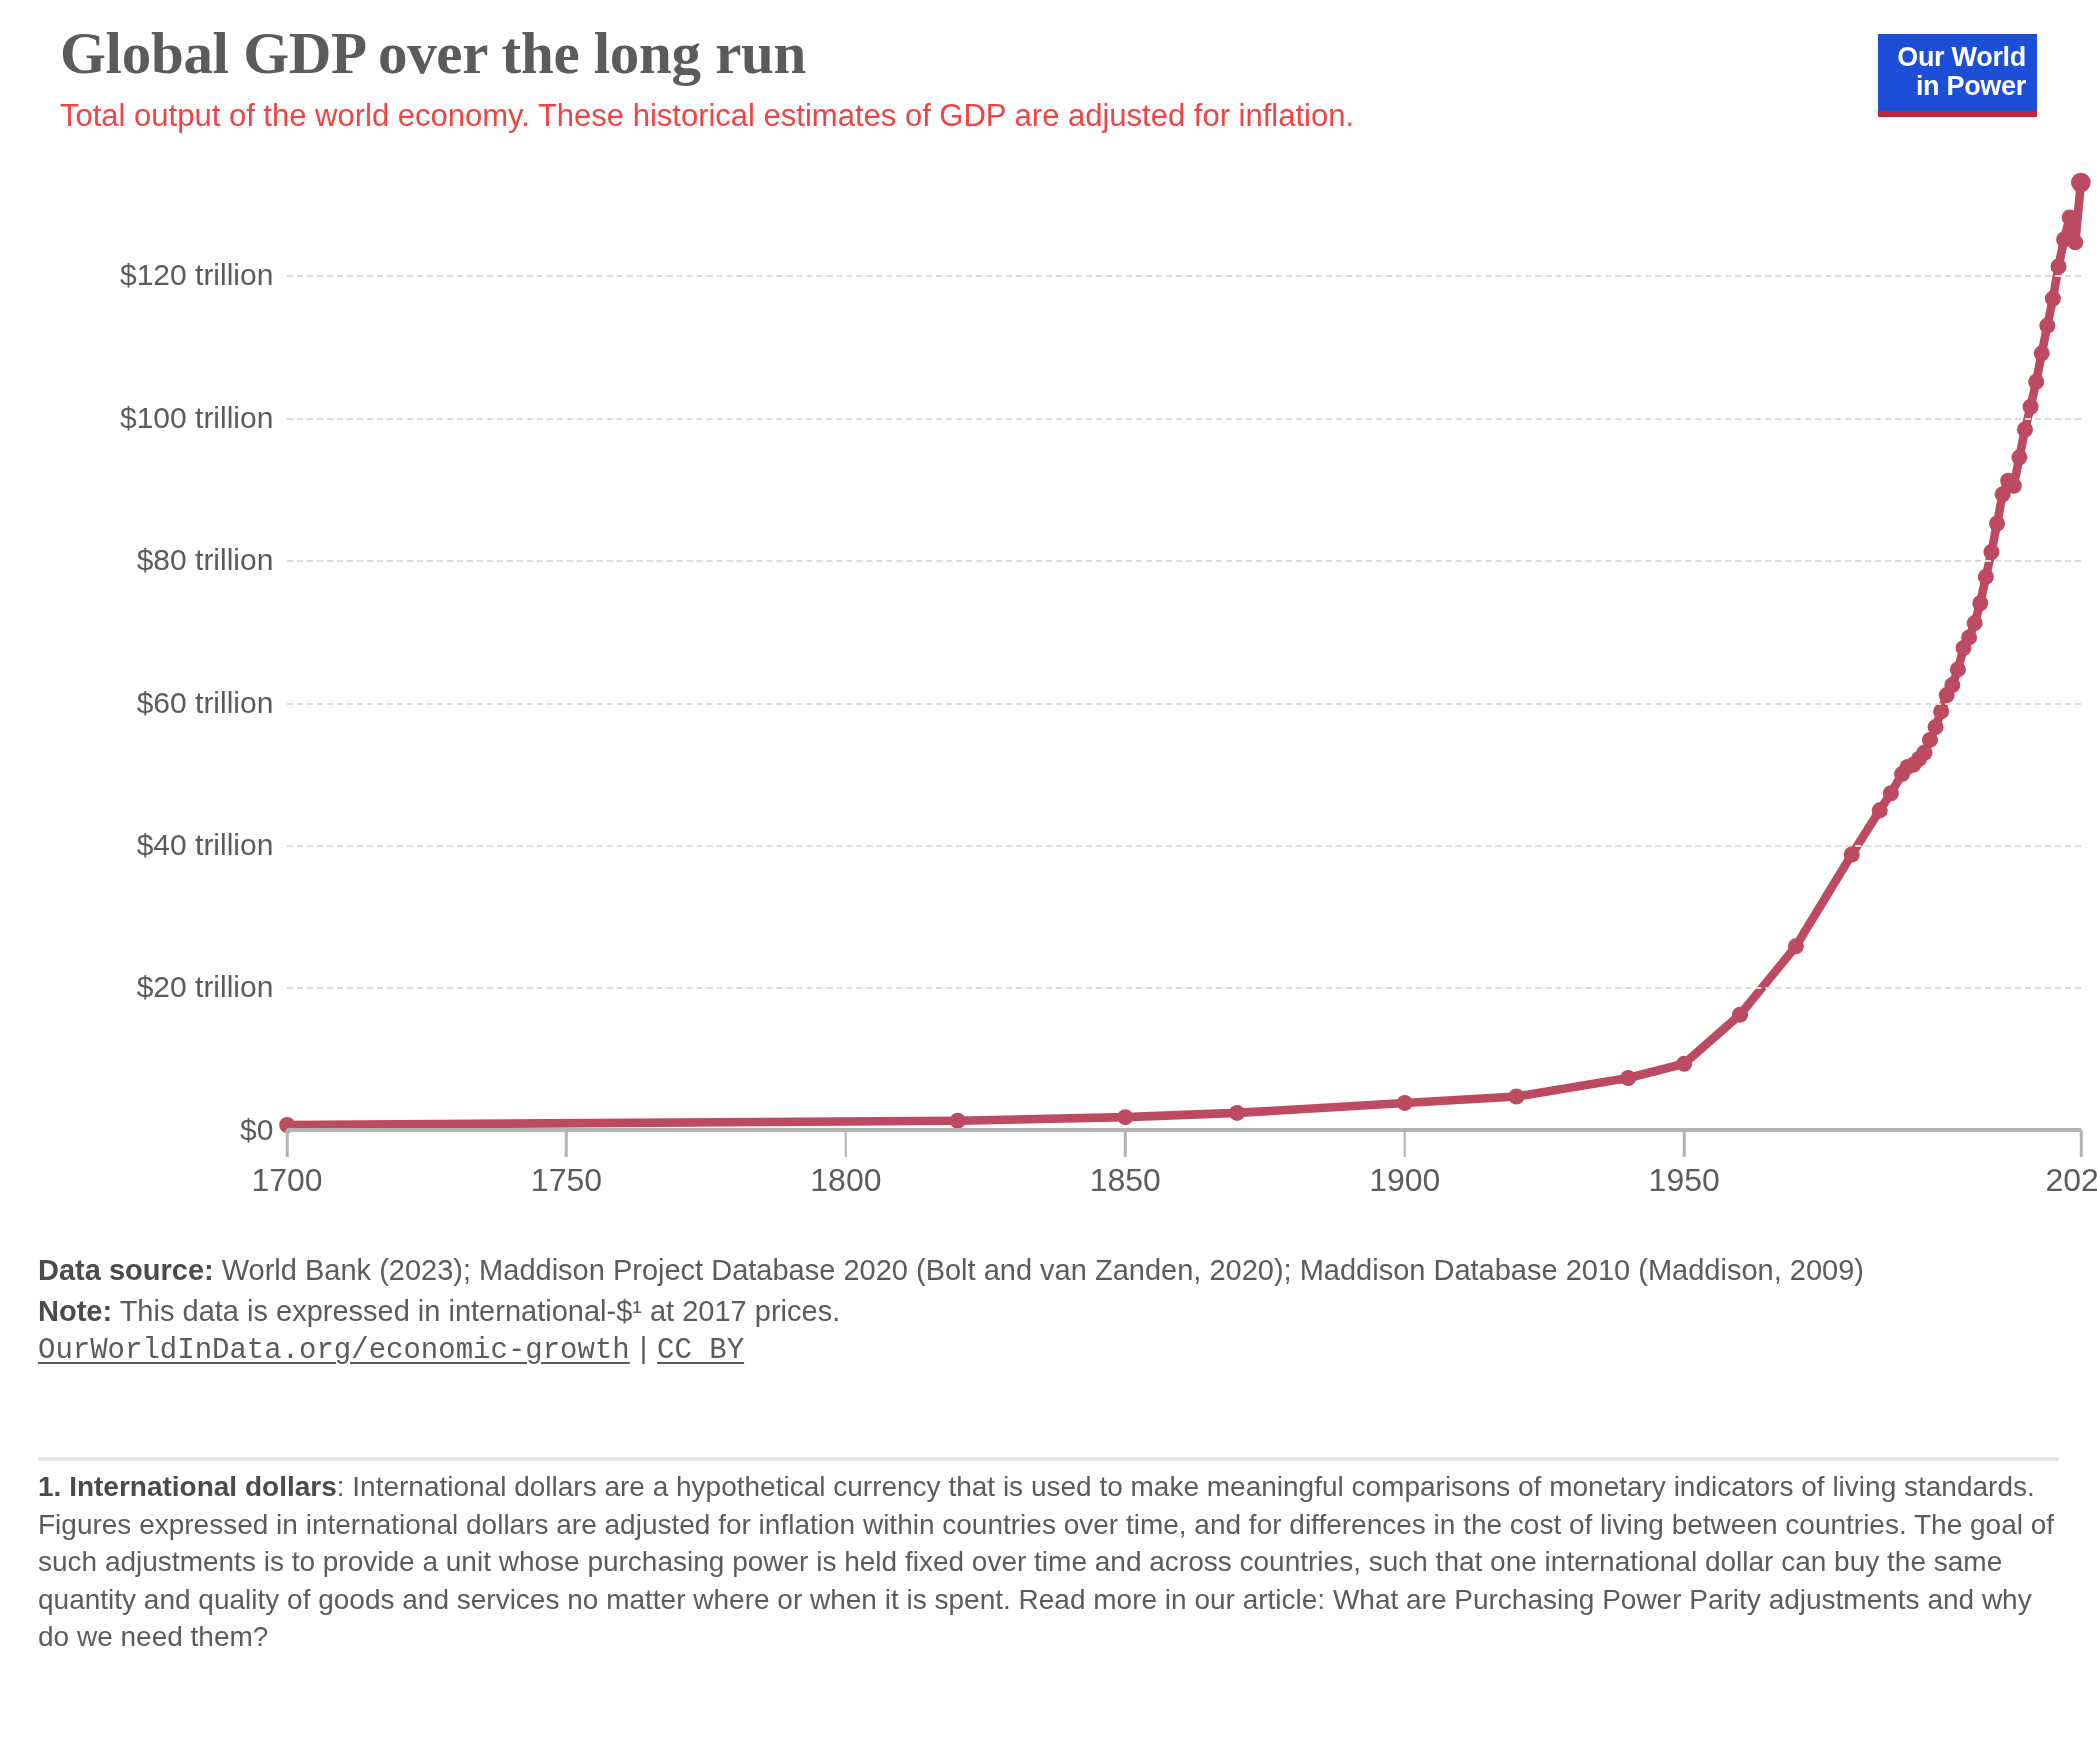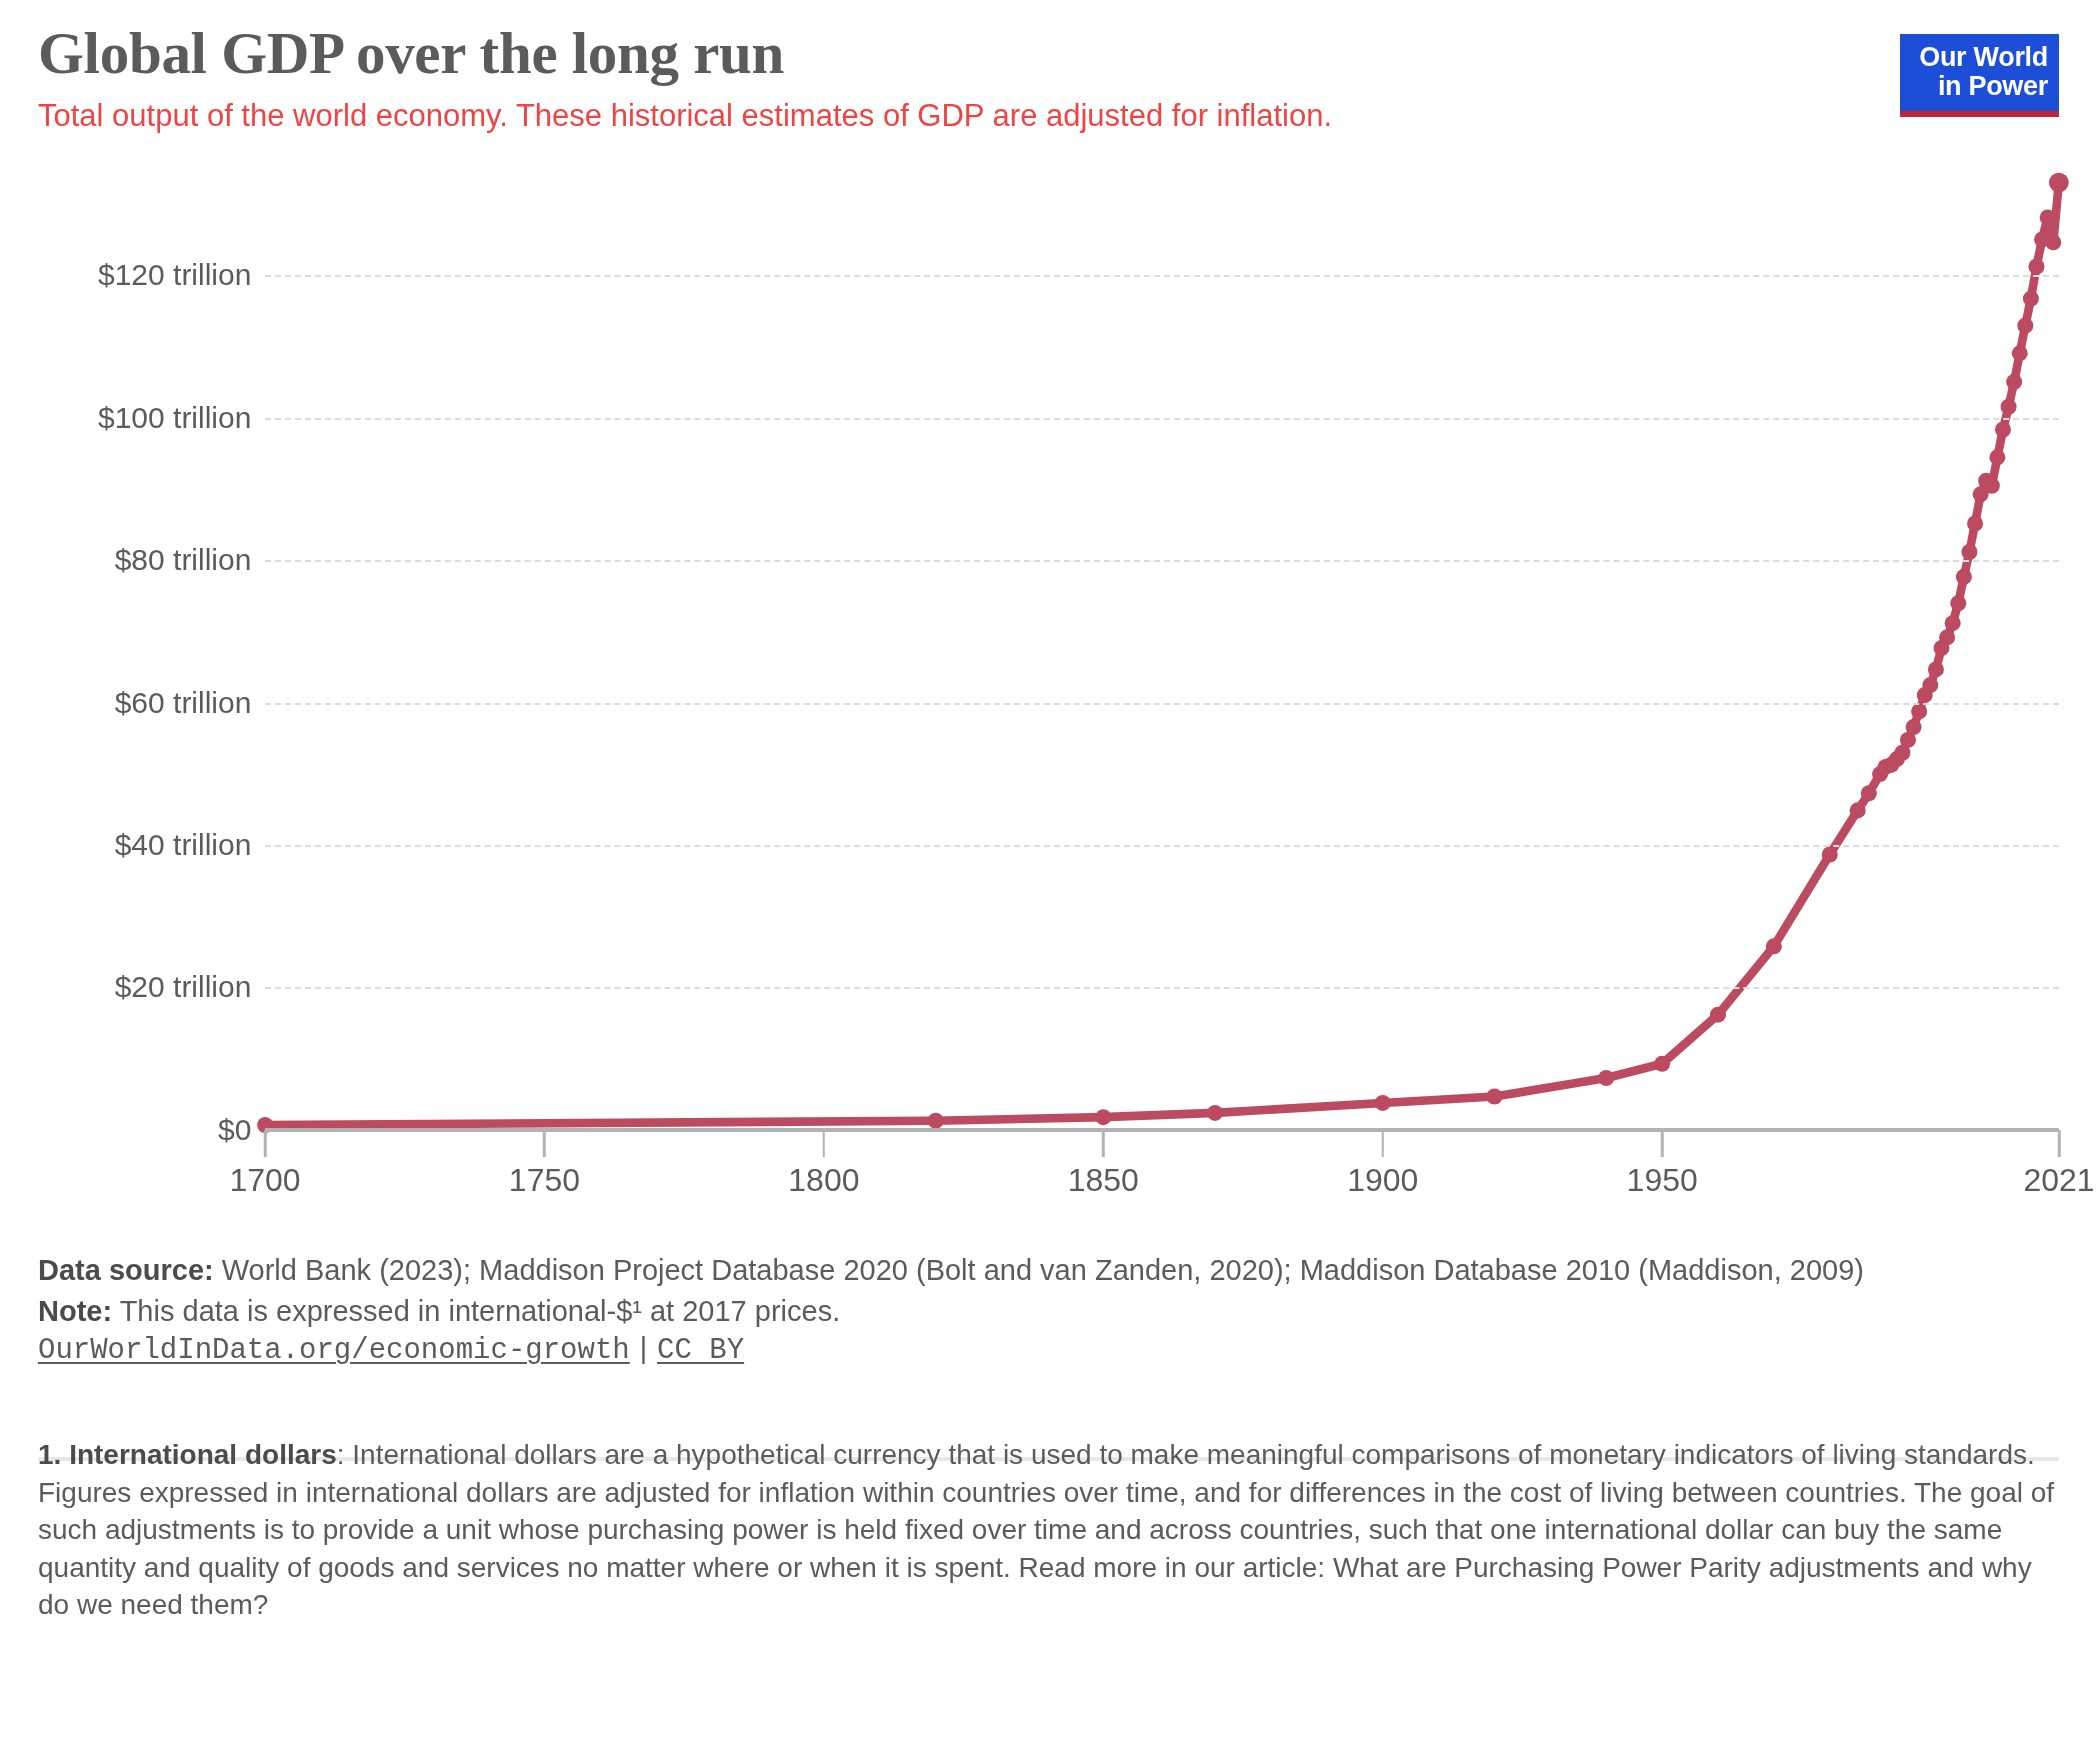--- a/index.html
+++ b/index.html
@@ -13,21 +13,21 @@
     font-family: "Liberation Sans", sans-serif;
     color: #5b5b5b;
     overflow: hidden;
     position: relative;
   }
   .page {
     position: relative;
     width: 2097px;
     height: 1417px;
     box-sizing: border-box;
-    padding: 0 38px;
+    padding: 0 60px;
   }
 
   
   .header {
     position: relative;
     padding-top: 23.4px;
   }
   .title {
     font-family: "Liberation Serif", serif;
     font-weight: 700;
@@ -156,21 +156,21 @@
     left: 38px;
     right: 38px;
     top: 1457px;
     height: 3.7px;
     background: #e8e8e8;
   }
   .note-block {
     position: absolute;
     left: 38px;
     right: 38px;
-    top: 1436px;
+    top: 1468px;
     font-size: 28px;
     line-height: 1.34;
     color: #5b5b5b;
   }
   .note-block b { font-weight: 700; color: #4b4b4b; }
 </style>
 </head>
 <body>
 
 <div class="page">

